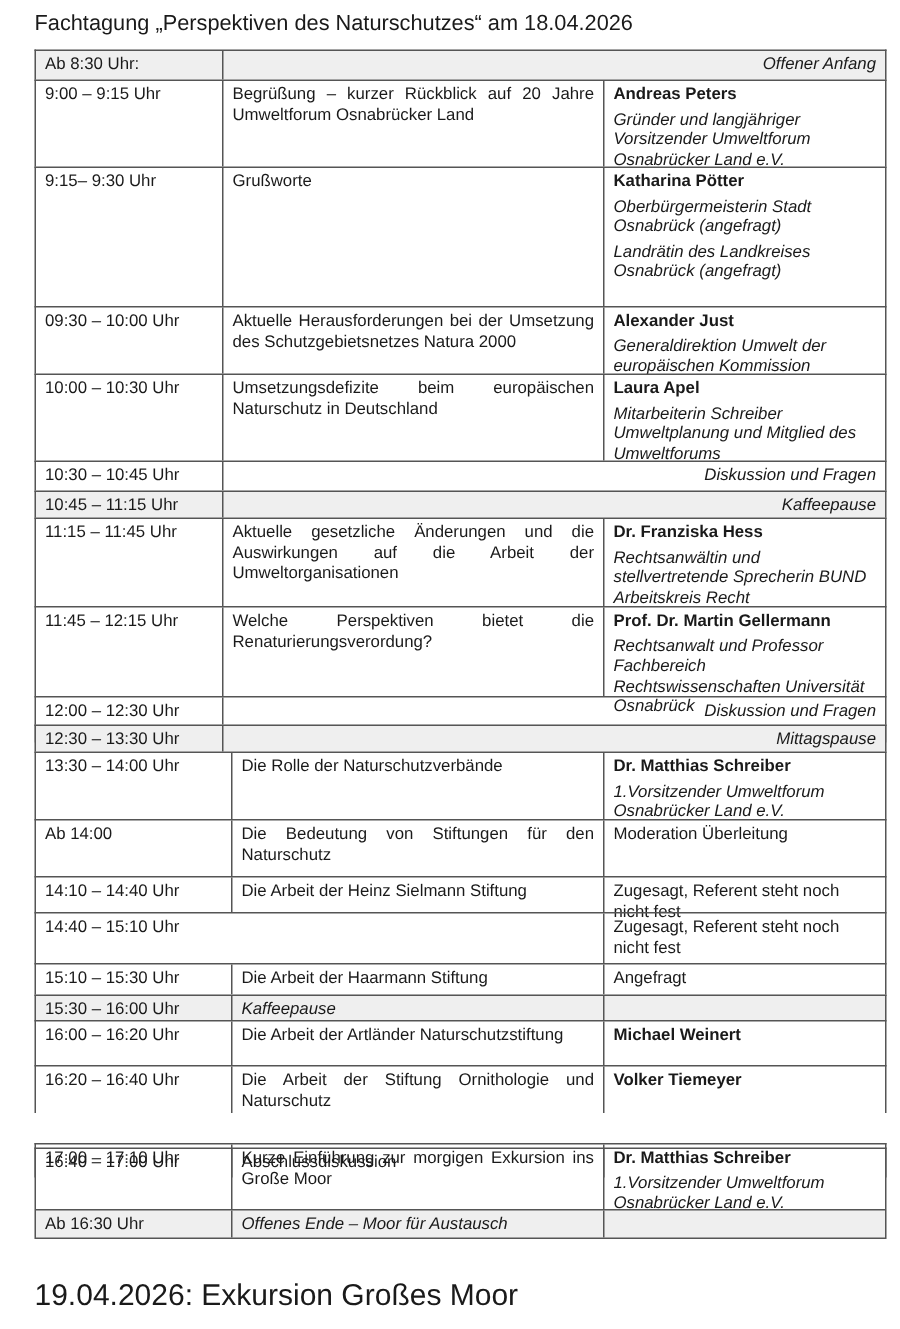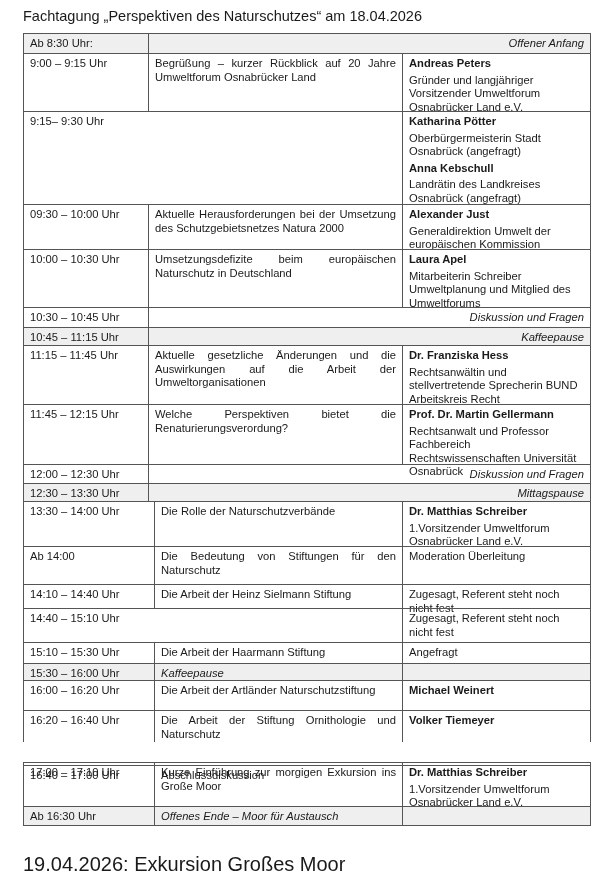--- a/index.html
+++ b/index.html
@@ -14,45 +14,45 @@
   .row.gray { background:#efefef; }
   .cell { position:absolute; top:0; bottom:0; box-sizing:border-box; padding:3px 6px 2px 6px; }
   .c1 { left:0; width:124px; }
   .c2 { left:124px; width:254px; border-left:1px solid #555; text-align:justify; }
   .c3 { left:378px; right:0; border-left:1px solid #555; }
   .row.pm .c1 { width:130px; }
   .row.pm .c2 { left:130px; width:248px; }
   .c2wide { left:124px; right:0; border-left:1px solid #555;text-align:right; }
   .it { font-style:italic; }
   .b { font-weight:bold; display:block; margin-bottom:3px; }
-  .role { display:block; margin-bottom:3px; }
+  .role { font-style:italic; display:block; margin-bottom:3px; }
 </style>
 </head>
 <body>
 
 <div class="title">Fachtagung „Perspektiven des Naturschutzes“ am 18.04.2026</div>
 <div class="tbl" id="tbl">
     <div class="row gray" style="top: 0px; height: 20px;">
       <div class="cell c1">Ab 8:30 Uhr:</div>
       <div class="cell c2wide it">Offener Anfang</div>
     </div>
     <div class="row " style="top: 20px; height: 58px;">
       <div class="cell c1">9:00 – 9:15 Uhr</div>
       <div class="cell c2">Begrüßung – kurzer Rückblick auf 20 Jahre Umweltforum Osnabrücker Land</div>
       <div class="cell c3">
         <span class="b">Andreas Peters</span>
         <span class="role">Gründer und langjähriger Vorsitzender Umweltforum Osnabrücker Land e.V.</span>
       </div>
     </div>
     <div class="row " style="top: 78px; height: 93px;">
       <div class="cell c1">9:15– 9:30 Uhr</div>
+      <div class="cell c2">Grußworte</div>
       <div class="cell c3">
         <span class="b">Katharina Pötter</span>
         <span class="role">Oberbürgermeisterin Stadt Osnabrück (angefragt)</span>
-        <span class="b">Anna Kebschull</span>
         <span class="role">Landrätin des Landkreises Osnabrück (angefragt)</span>
       </div>
     </div>
     <div class="row " style="top: 171px; height: 45px;">
       <div class="cell c1">09:30 – 10:00 Uhr</div>
       <div class="cell c2">Aktuelle Herausforderungen bei der Umsetzung des Schutzgebietsnetzes Natura 2000</div>
       <div class="cell c3">
         <span class="b">Alexander Just</span>
         <span class="role">Generaldirektion Umwelt der europäischen Kommission</span>
       </div>

